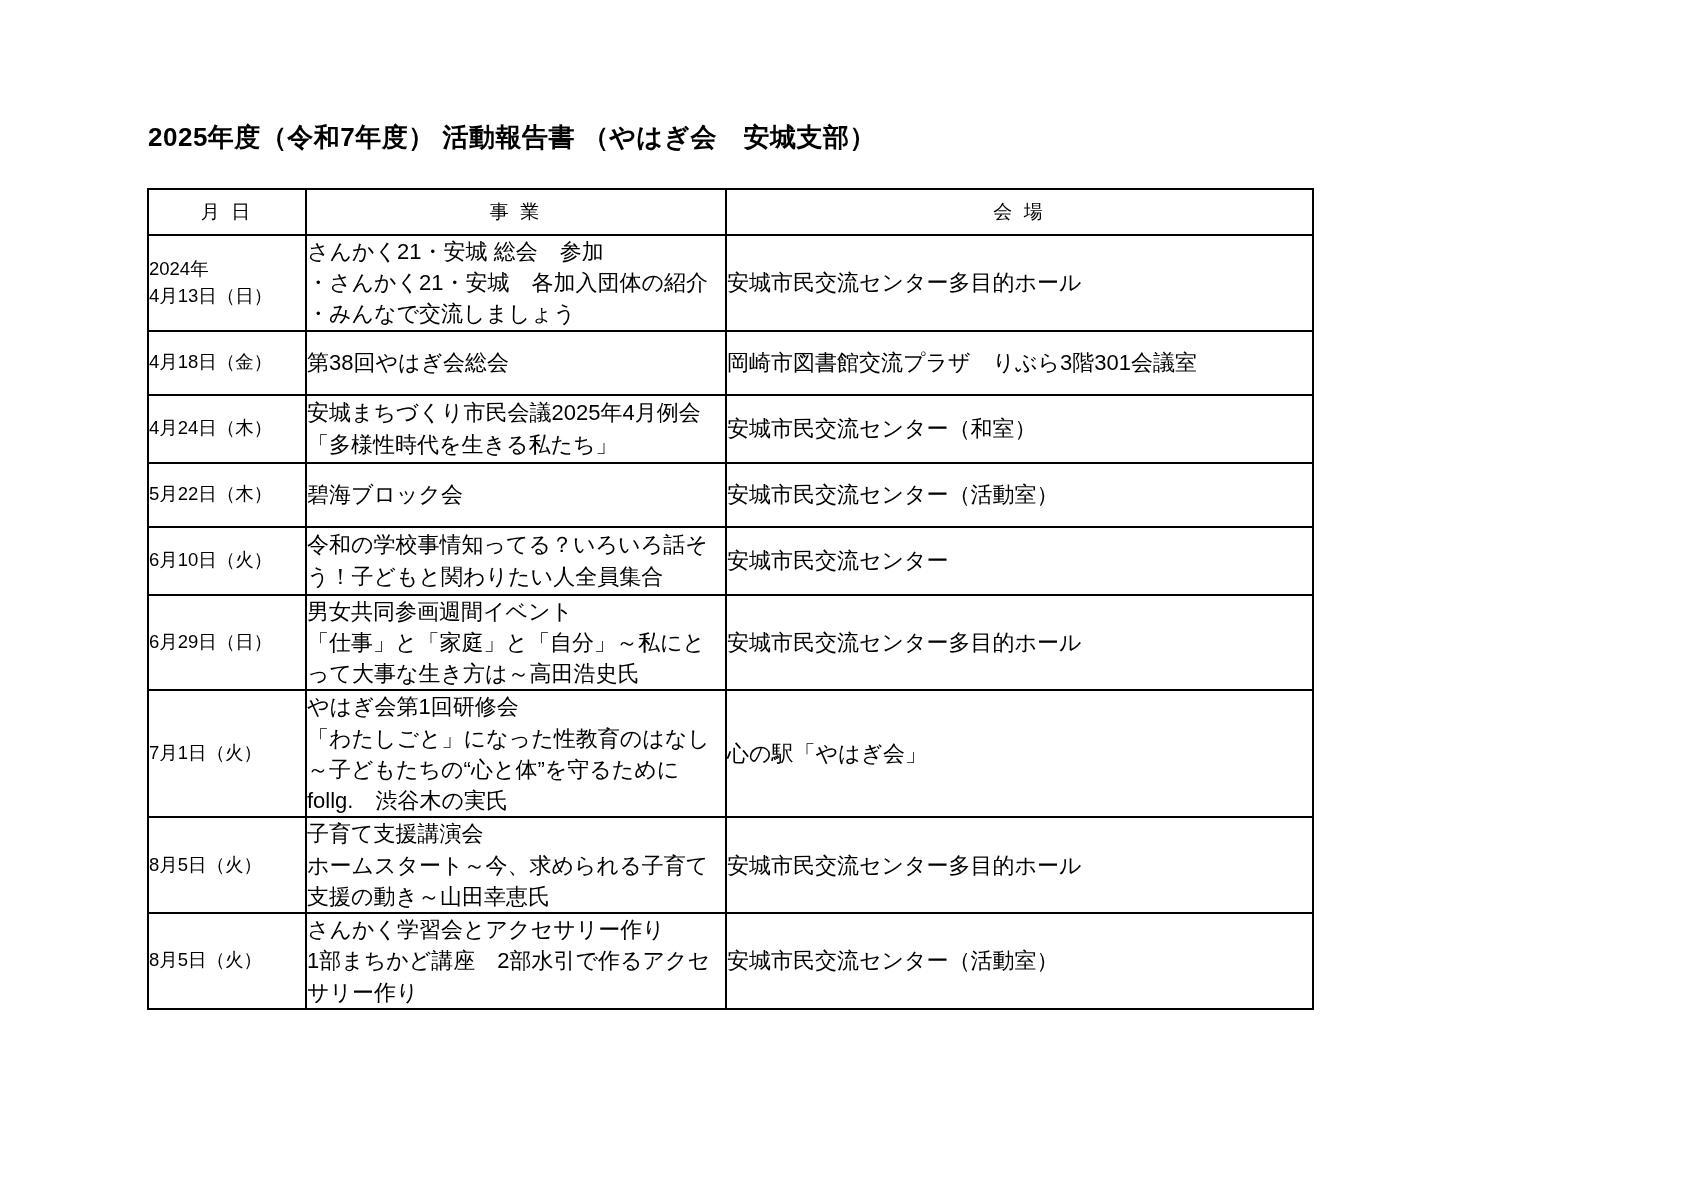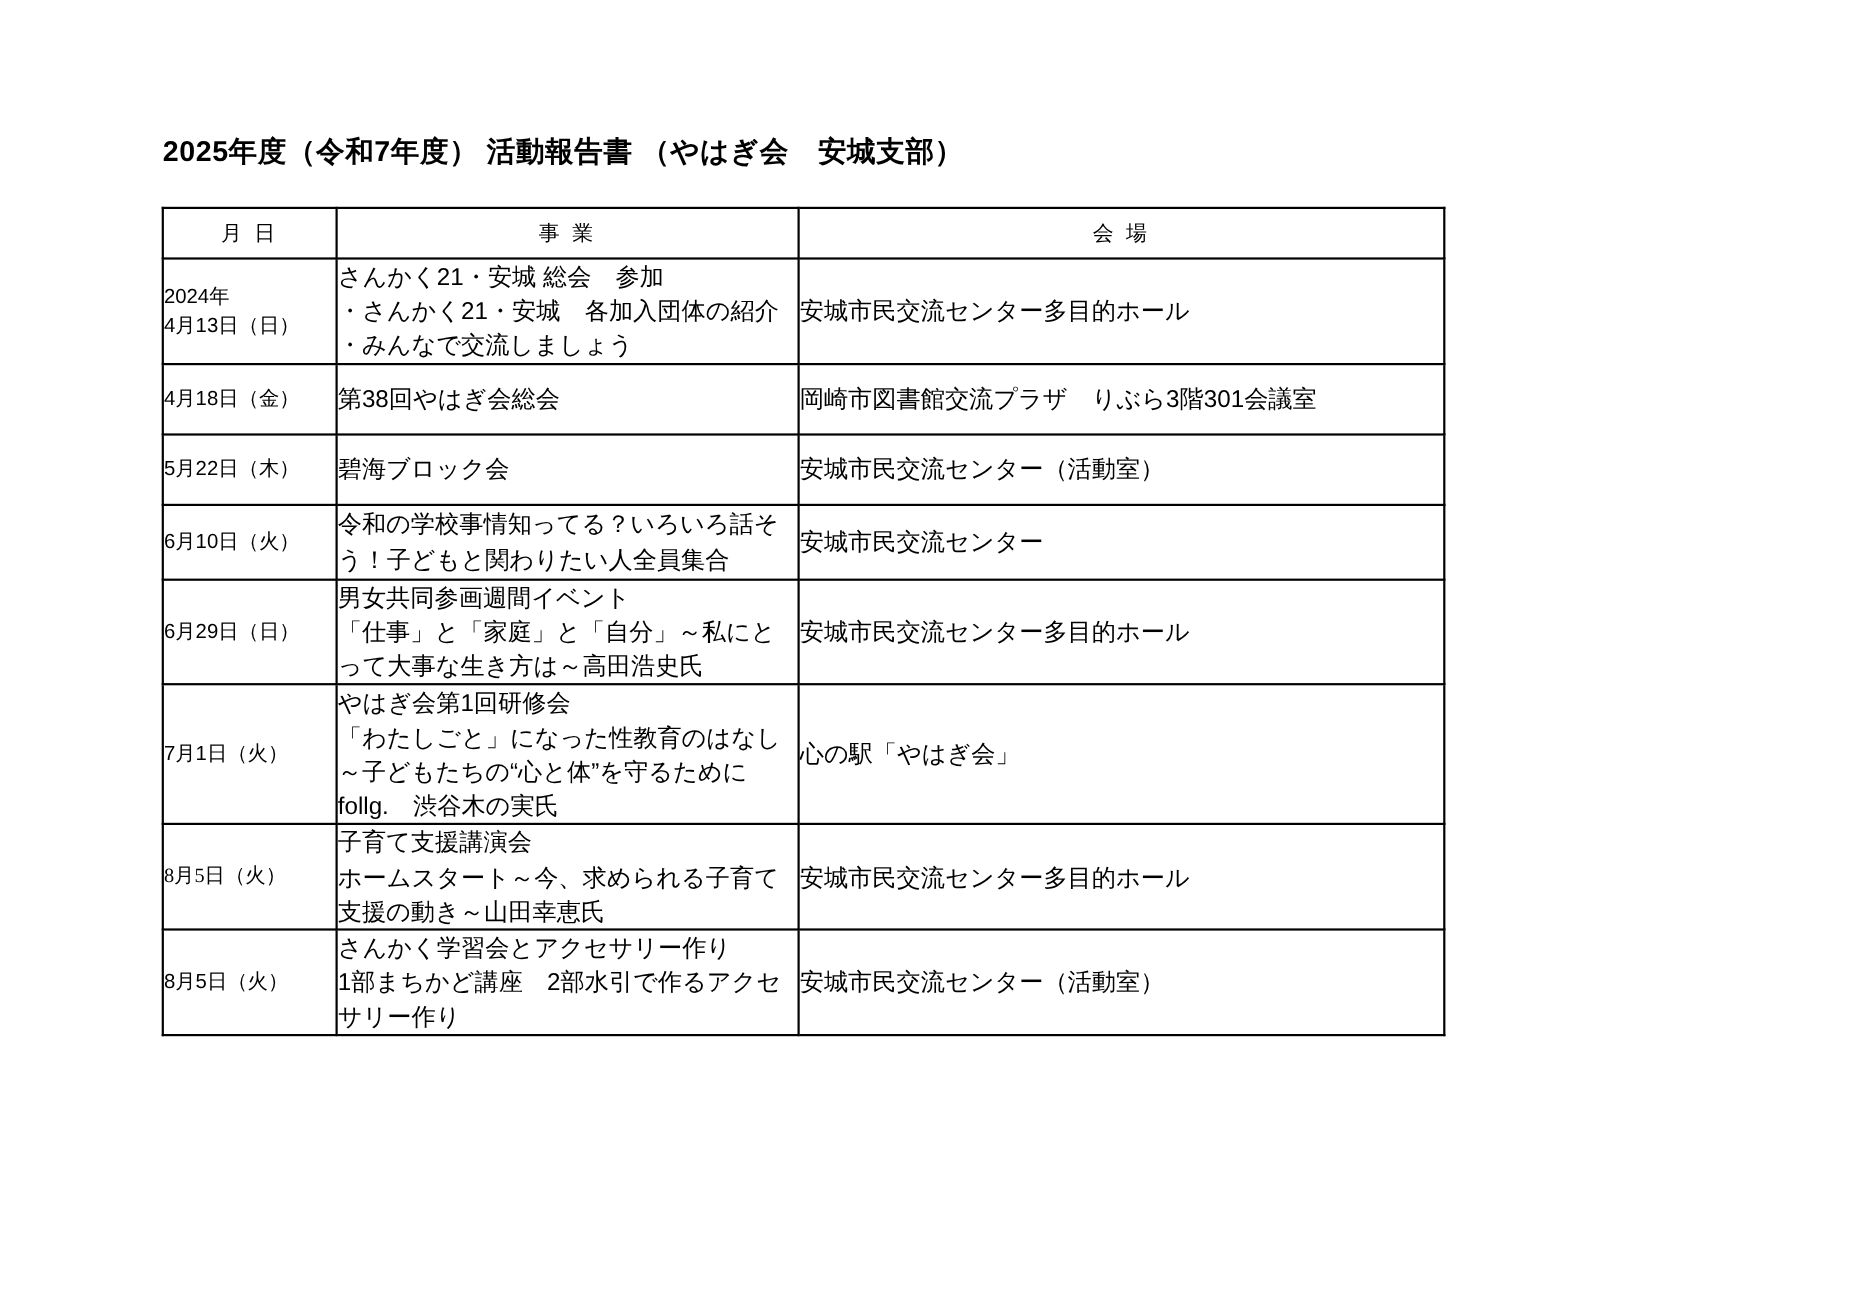--- a/index.html
+++ b/index.html
@@ -71,21 +71,21 @@
     padding: 10px 8px 10px 12px;
     white-space: pre-line;
   }
   .r0 td { height: 92px; }
   .r1 td { height: 62px; }
   .r2 td { height: 66px; }
   .r3 td { height: 62px; }
   .r4 td { height: 66px; }
   .r5 td { height: 90px; }
   .r6 td { height: 116px; }
-  .r7 td { height: 92px; font-family: Liberation Serif, serif; }
+  .r7 td { height: 92px; }
   .r8 td { height: 92px; margin-top: 21px; }
 </style>
 </head>
 <body>
 
 <div class="page">
 
   <div class="doc-title">2025年度（令和7年度） 活動報告書 （やはぎ会　安城支部）</div>
 
   <table class="report">
@@ -107,20 +107,26 @@
 4月13日（日）</td>
         <td class="cell event-cell">さんかく21・安城 総会　参加
 ・さんかく21・安城　各加入団体の紹介
 ・みんなで交流しましょう</td>
         <td class="cell venue-cell">安城市民交流センター多目的ホール</td>
       </tr>
       <tr class="r1">
         <td class="cell date-cell">4月18日（金）</td>
         <td class="cell event-cell">第38回やはぎ会総会</td>
         <td class="cell venue-cell">岡崎市図書館交流プラザ　りぶら3階301会議室</td>
+      </tr>
+      <tr class="r2">
+        <td class="cell date-cell">4月24日（木）</td>
+        <td class="cell event-cell">安城まちづくり市民会議2025年4月例会
+「多様性時代を生きる私たち」</td>
+        <td class="cell venue-cell">安城市民交流センター（和室）</td>
       </tr>
       <tr class="r3">
         <td class="cell date-cell">5月22日（木）</td>
         <td class="cell event-cell">碧海ブロック会</td>
         <td class="cell venue-cell">安城市民交流センター（活動室）</td>
       </tr>
       <tr class="r4">
         <td class="cell date-cell">6月10日（火）</td>
         <td class="cell event-cell">令和の学校事情知ってる？いろいろ話そう！子どもと関わりたい人全員集合</td>
         <td class="cell venue-cell">安城市民交流センター</td>

